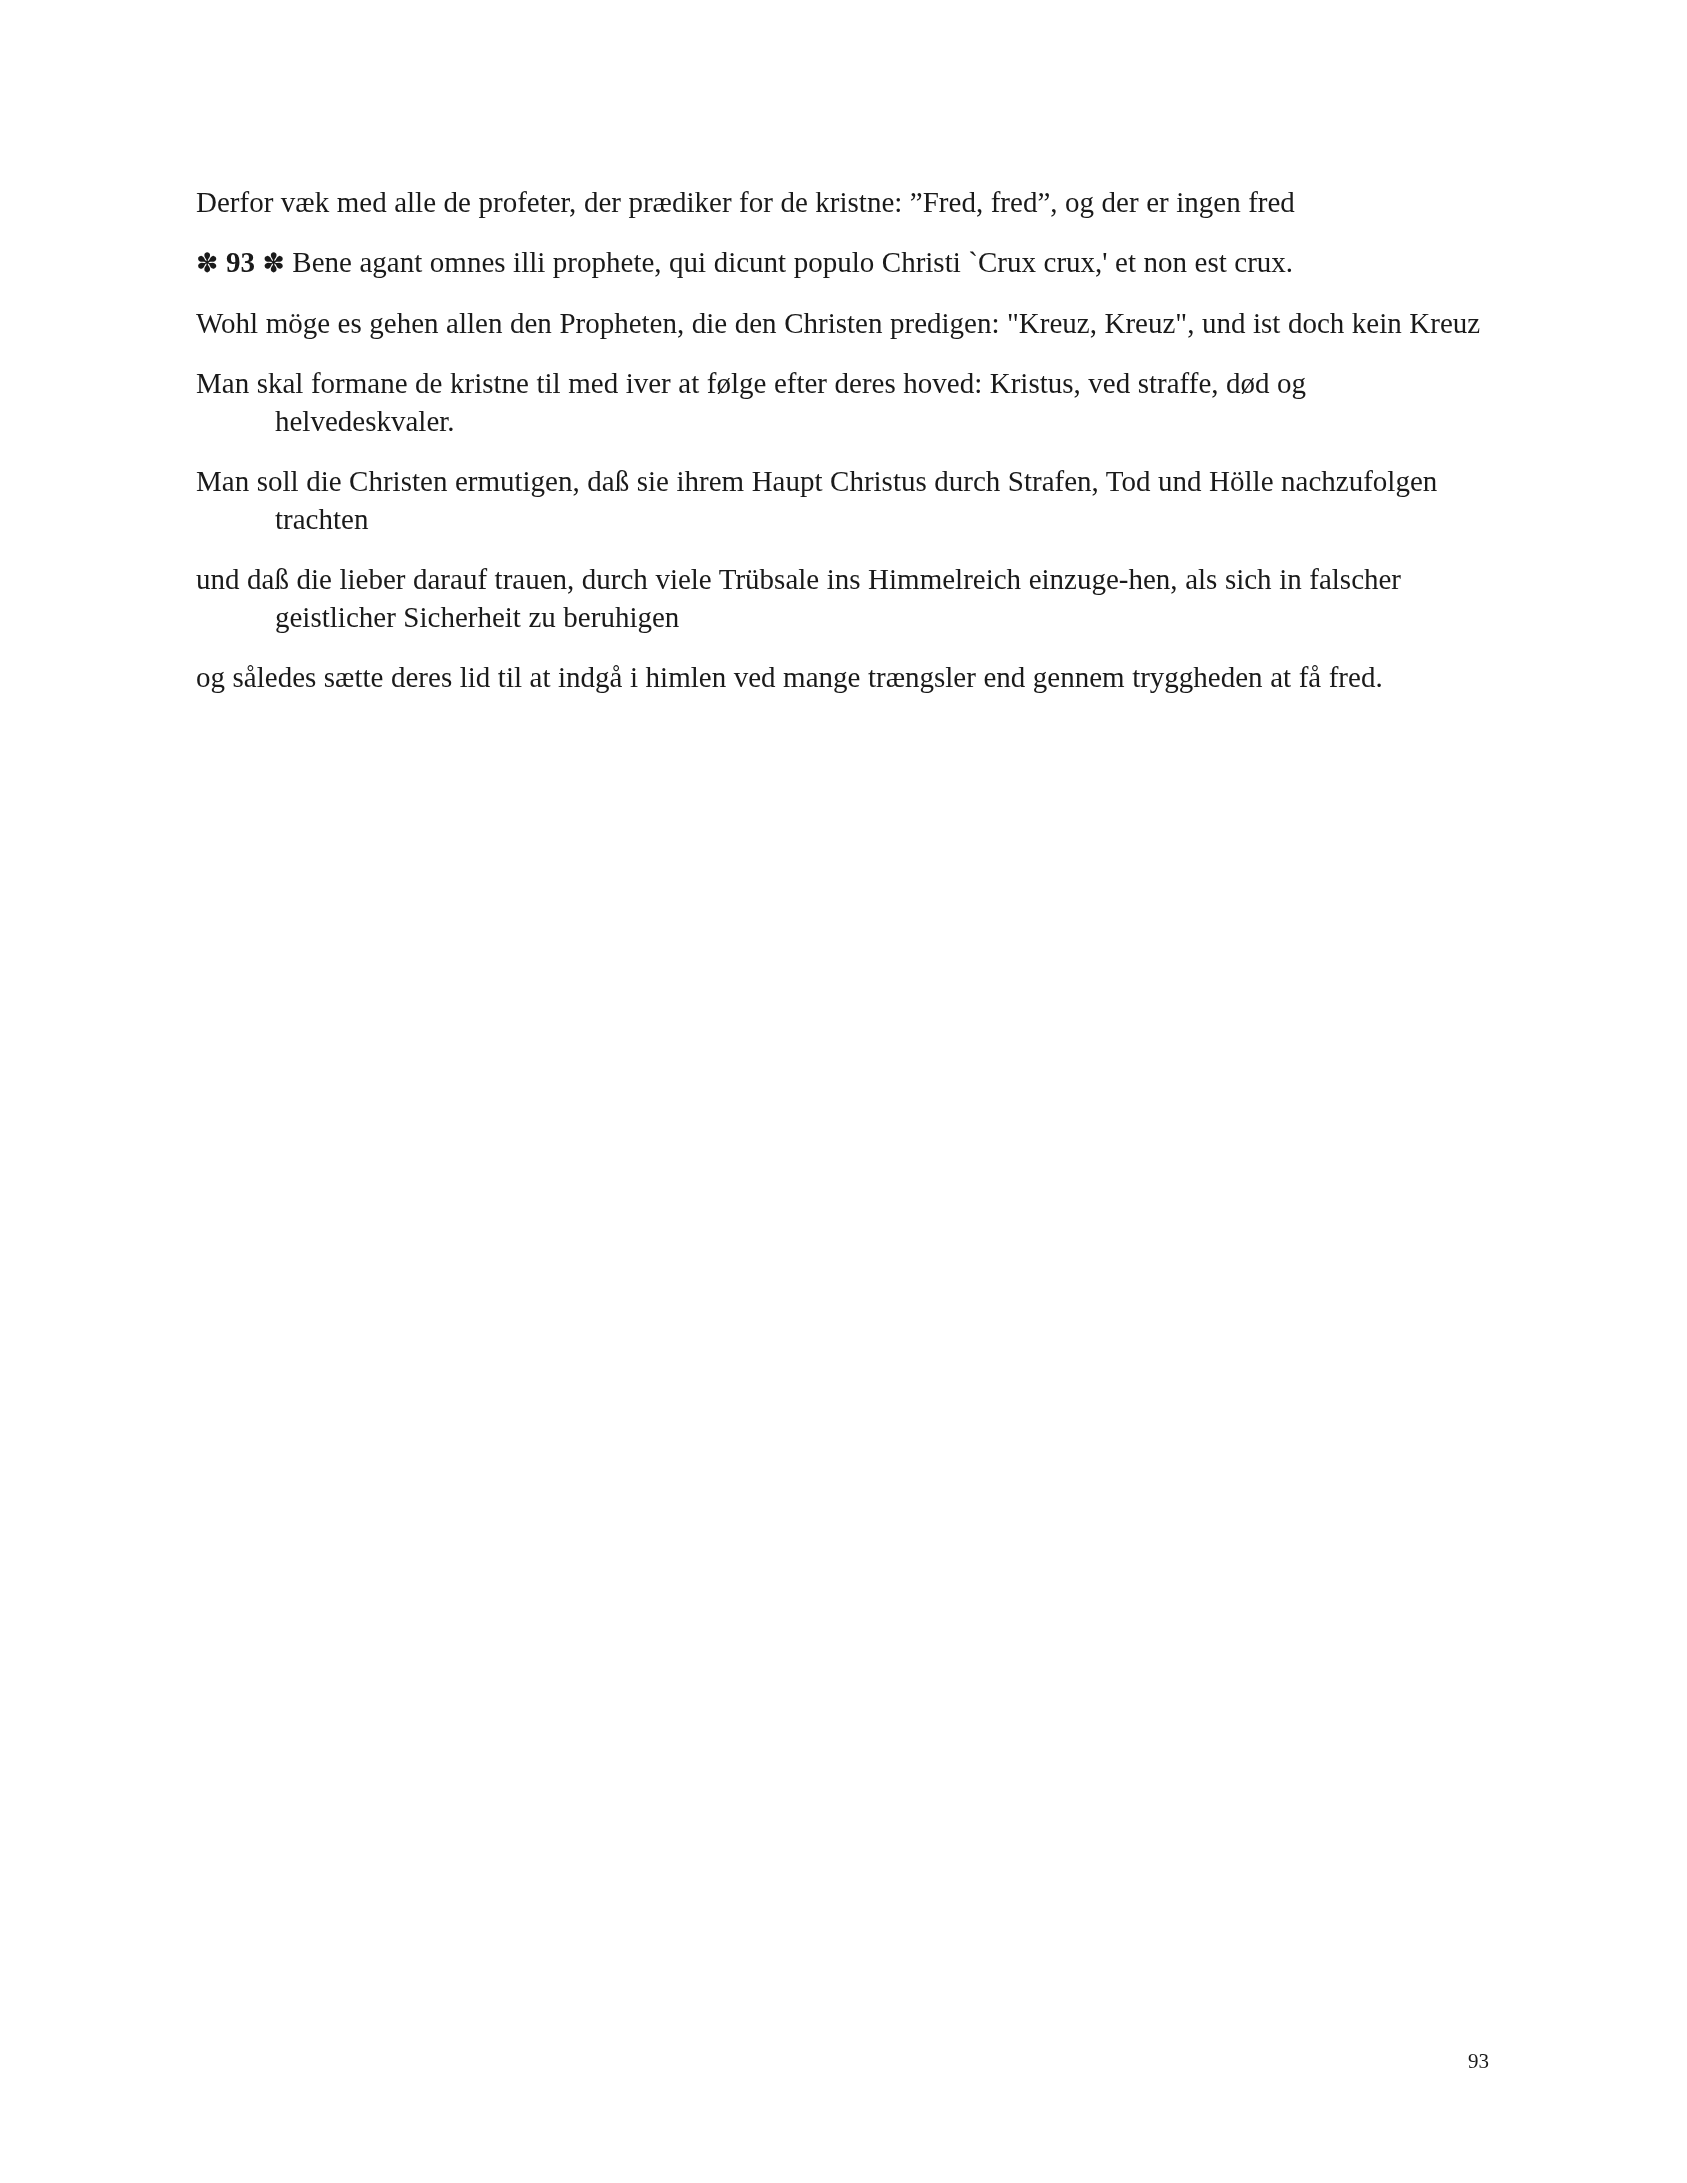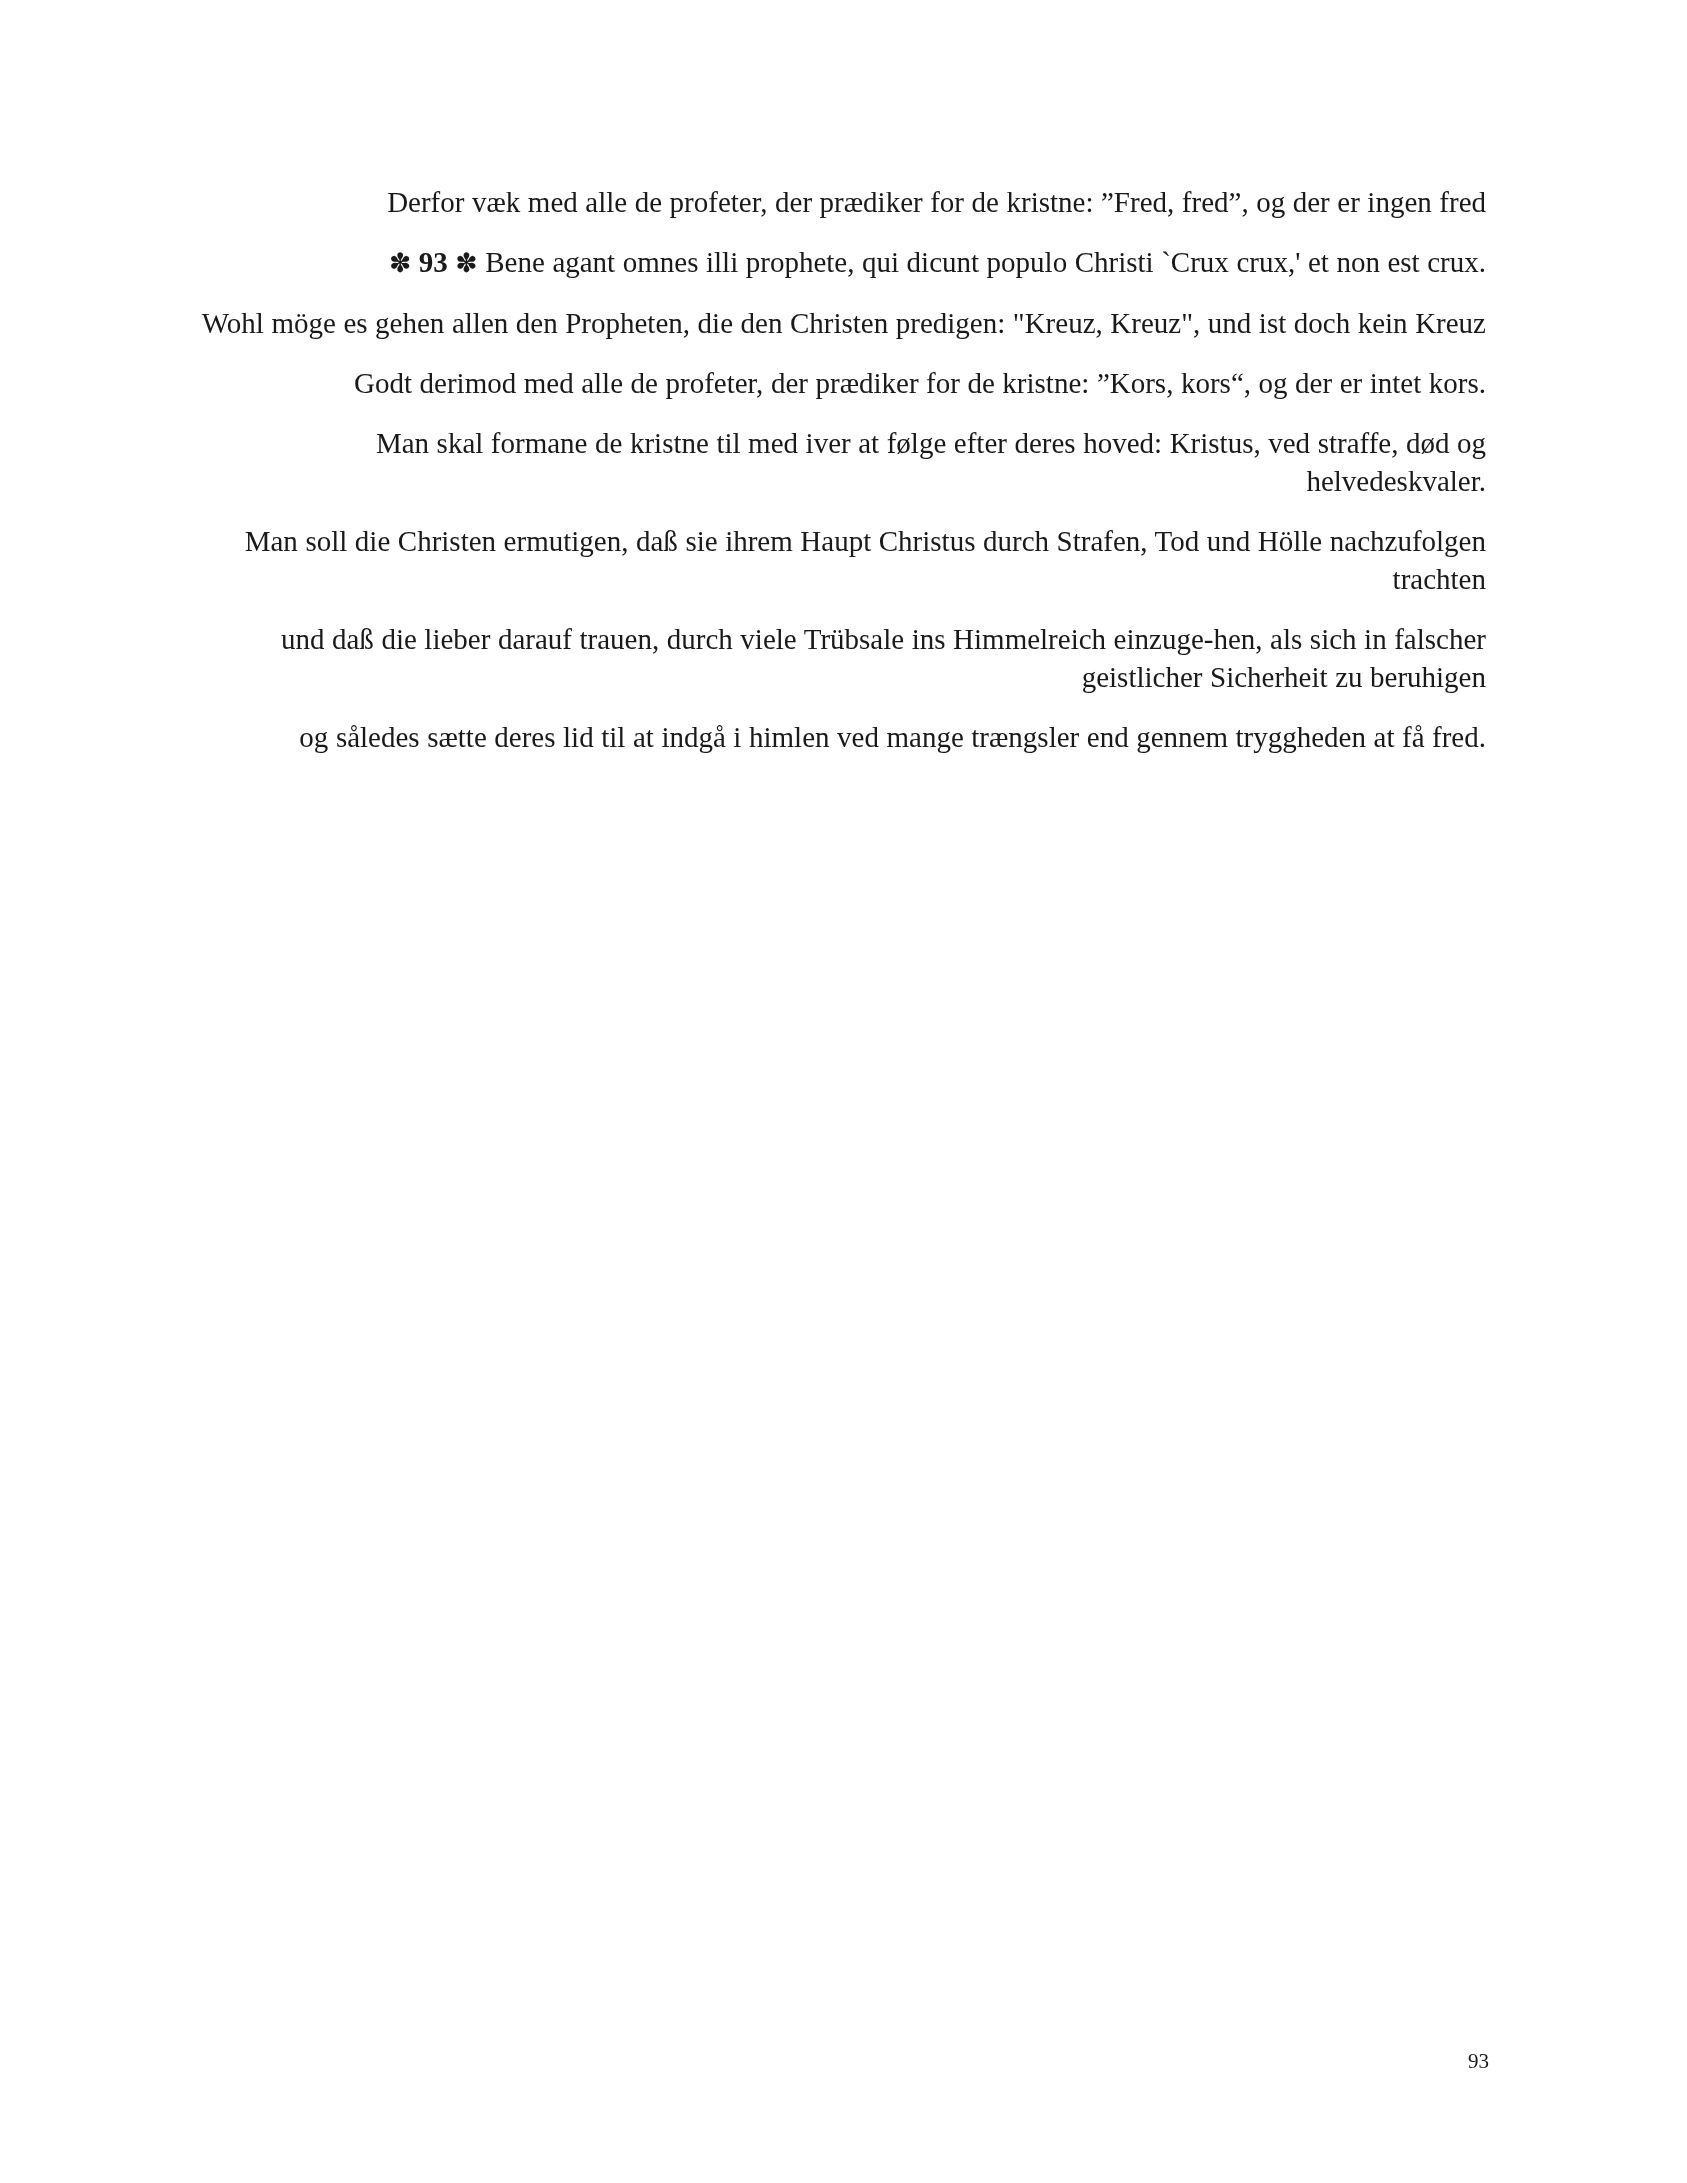--- a/index.html
+++ b/index.html
@@ -24,21 +24,21 @@
     left: 196px;
     top: 183px;
     width: 1290px;
   }
   .para {
     font-size: 29px;
     line-height: 38px;
     margin: 0 0 22px 0;
     padding-left: 79px;
     text-indent: -79px;
-    text-align: right;
+    text-align: left;
     word-spacing: 0.01em;
     -webkit-font-smoothing: antialiased;
   }
   .para:last-child {
     margin-bottom: 10px;
   }
   .marker {
     font-weight: 700;
     white-space: nowrap;
     font-family: Liberation Serif, serif;
@@ -75,23 +75,20 @@
 
     <p class="para">
       <span class="marker"><span class="petal">✽</span>&nbsp;<span class="num">93</span>&nbsp;<span class="petal">✽</span></span>
       <span>Bene agant omnes illi prophete, qui dicunt populo Christi `Crux crux,' et non est crux.</span>
     </p>
 
     <p class="para">
       <span>Wohl möge es gehen allen den Propheten, die den Christen predigen: "Kreuz, Kreuz", und ist doch kein Kreuz</span>
     </p>
 
-    <p class="para">
-      <span>Godt derimod med alle de profeter, der prædiker for de kristne: ”Kors, kors“, og der er intet kors.</span>
-    </p>
 
 
     <p class="para">
       <span>Man skal formane de kristne til med iver at følge efter deres hoved: Kristus, ved straffe, død og helvedeskvaler.</span>
     </p>
 
     <p class="para">
       <span>Man soll die Christen ermutigen, daß sie ihrem Haupt Christus durch Strafen, Tod und Hölle nachzufolgen trachten</span>
     </p>
 

